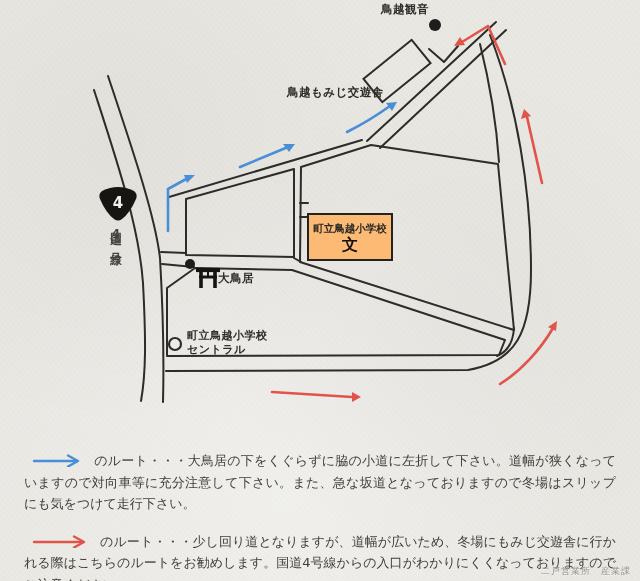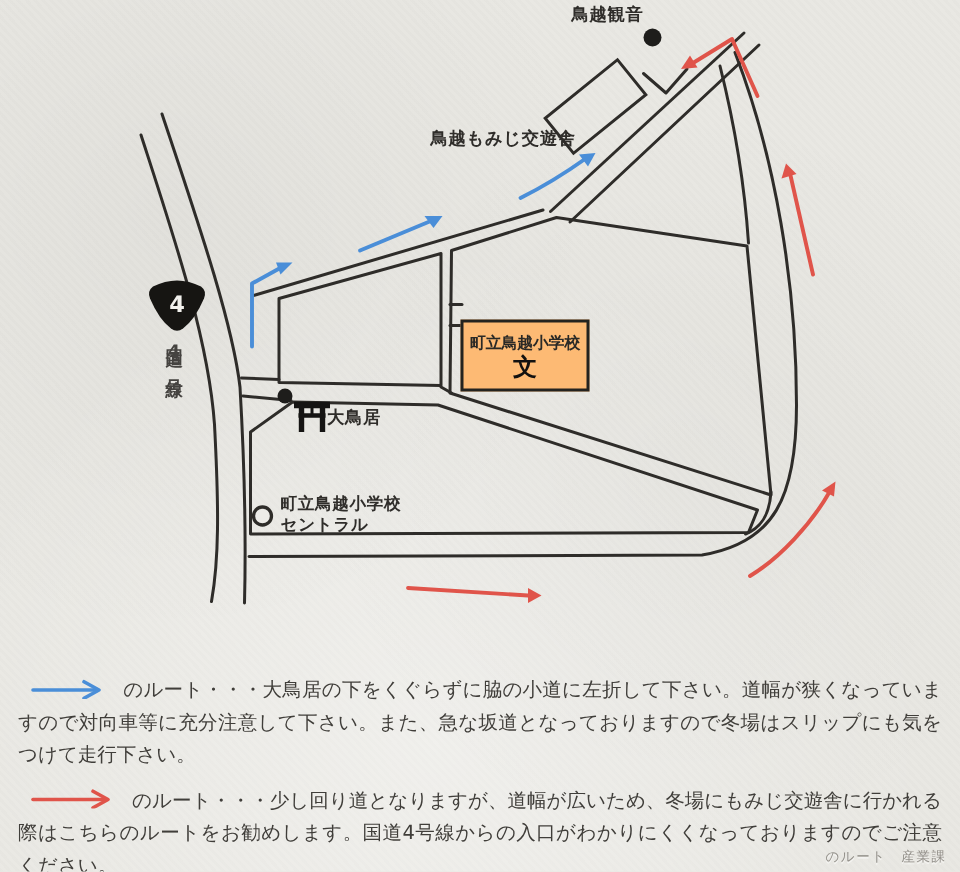--- a/index.html
+++ b/index.html
@@ -25,21 +25,21 @@
   .school-box{left:307px;top:213px;width:82px;height:44px;}
   .school-name{font-size:10.5px;font-weight:600;letter-spacing:0;color:#2a2926;}
   .school-mark{font-size:16px;font-weight:900;color:#121110;line-height:16px;margin-top:1px;}
   .central-box{left:203px;top:379px;width:62px;height:30px;border-width:1.6px;}
   .central-box div{font-size:10px;line-height:12.5px;font-weight:600;color:#2a2926;}
   .route-name{
     position:absolute;left:108px;top:223px;writing-mode:vertical-rl;text-orientation:upright;
     font-size:11.5px;letter-spacing:2px;color:#454340;font-weight:600;
   }
   .legend{position:absolute;left:0;top:444px;width:640px;padding:0 8px;box-sizing:border-box;}
-  .legend p{margin:4px;font-size:13px;line-height:21.5px;color:#403e3a;text-align:justify;}
+  .legend p{margin:16px;font-size:13px;line-height:21.5px;color:#403e3a;text-align:justify;}
   .legend p.p1{margin-top:6px;}
   .legend p.p2{margin-top:9px;}
   .arrow-inline{display:inline-block;vertical-align:middle;margin:0 10px 3px 8px;}
   .credit{
     position:absolute;right:9px;bottom:3px;font-size:9px;color:#93908a;
     letter-spacing:1px;text-shadow:0 1px 0 rgba(255,255,255,0.55);
   }
 </style>
 </head>
 <body>
@@ -132,13 +132,13 @@
     </svg><span>のルート・・・大鳥居の下をくぐらずに脇の小道に左折して下さい。道幅が狭くなっていますので対向車等に充分注意して下さい。また、急な坂道となっておりますので冬場はスリップにも気をつけて走行下さい。</span>
   </p>
   <p class="p2">
     <svg class="arrow-inline" width="58" height="14" viewBox="0 0 58 14">
       <path d="M2,8 L49,8" stroke="#e0544a" stroke-width="2.4" fill="none" stroke-linecap="round"></path>
       <path d="M42,2.5 L52,8 L42,13.5" stroke="#e0544a" stroke-width="2.4" fill="none" stroke-linecap="round" stroke-linejoin="round"></path>
     </svg><span>のルート・・・少し回り道となりますが、道幅が広いため、冬場にもみじ交遊舎に行かれる際はこちらのルートをお勧めします。国道4号線からの入口がわかりにくくなっておりますのでご注意ください。</span>
   </p>
 </div>
 
-<div class="credit">のルート　産業課</div>
+<div class="credit">二戸営業所　産業課</div>
 
 </body></html>

